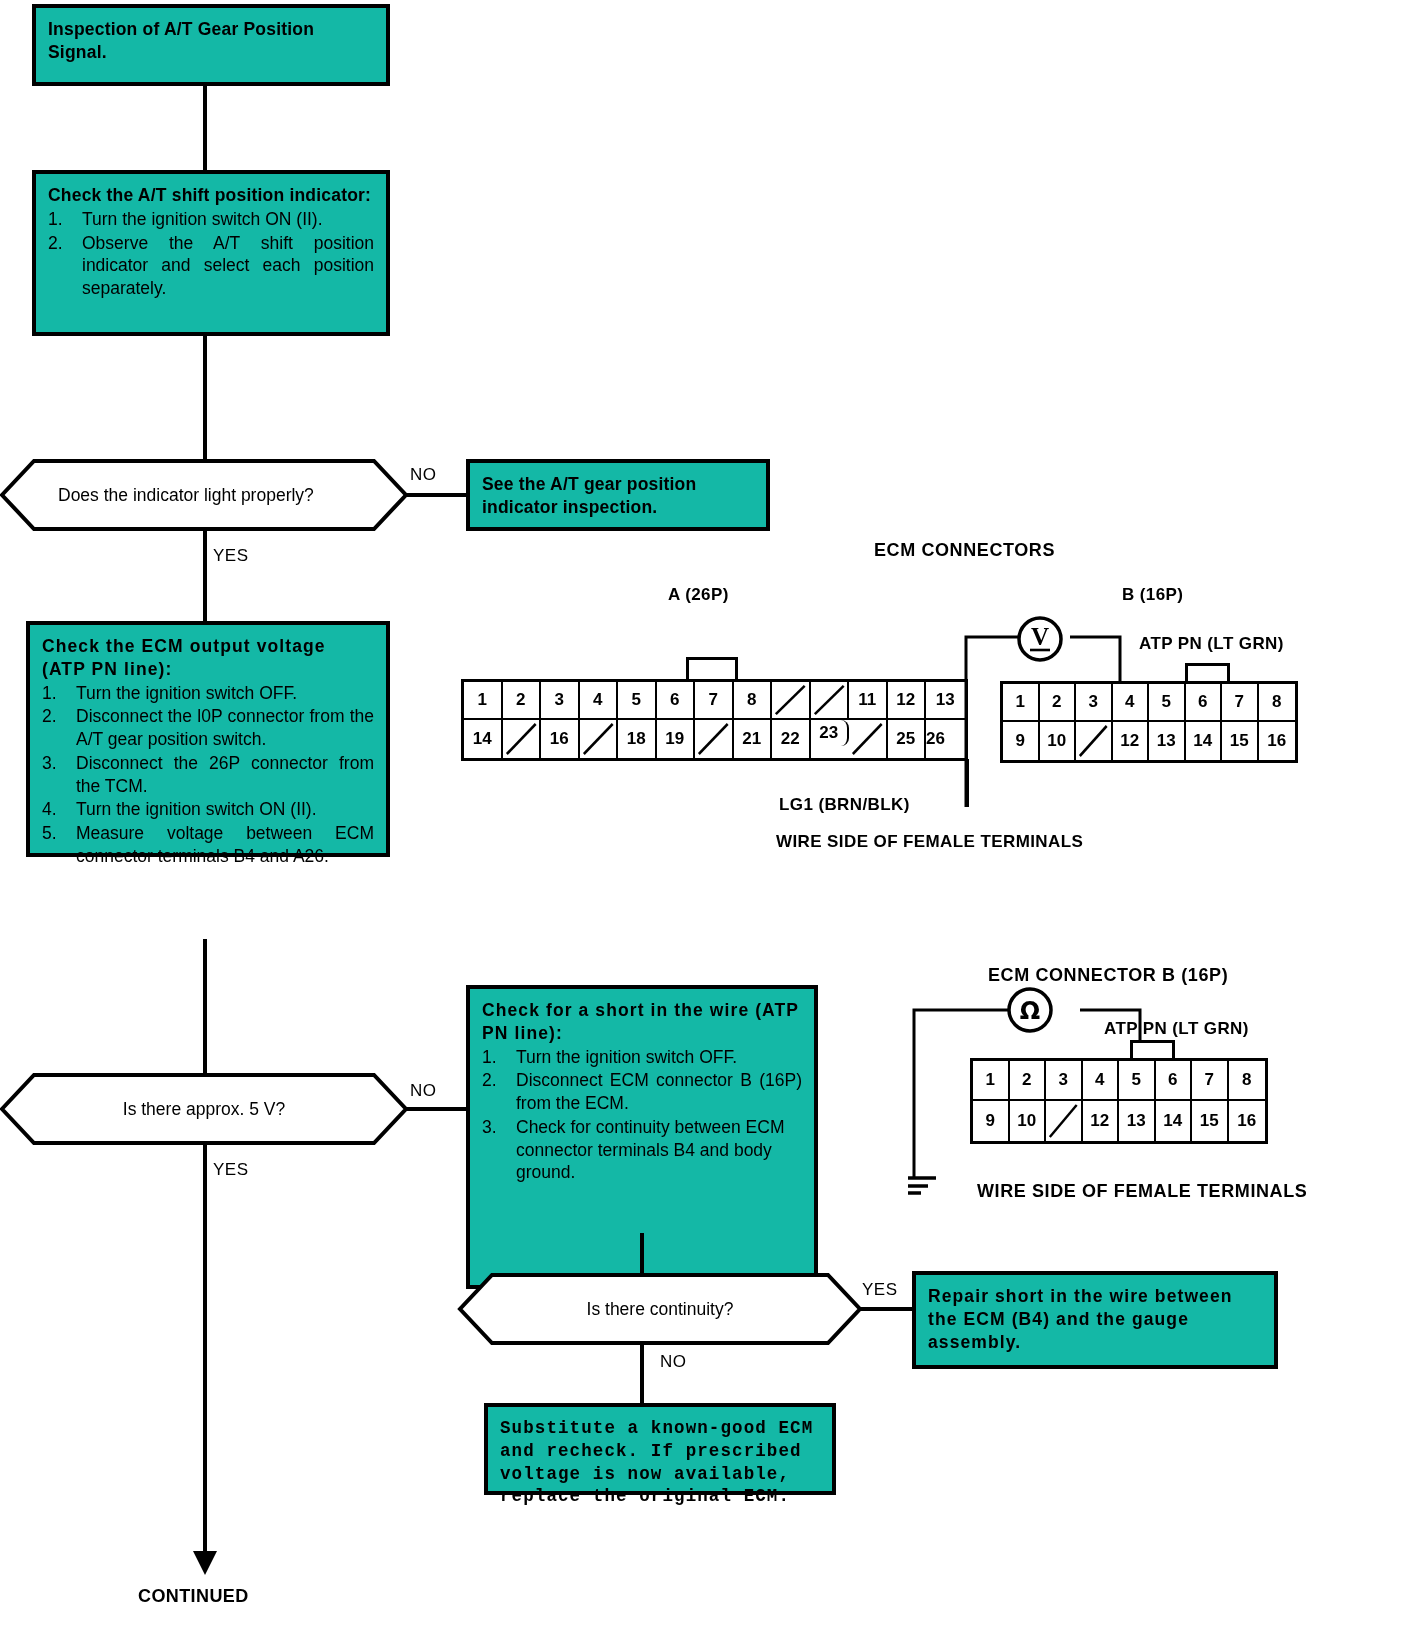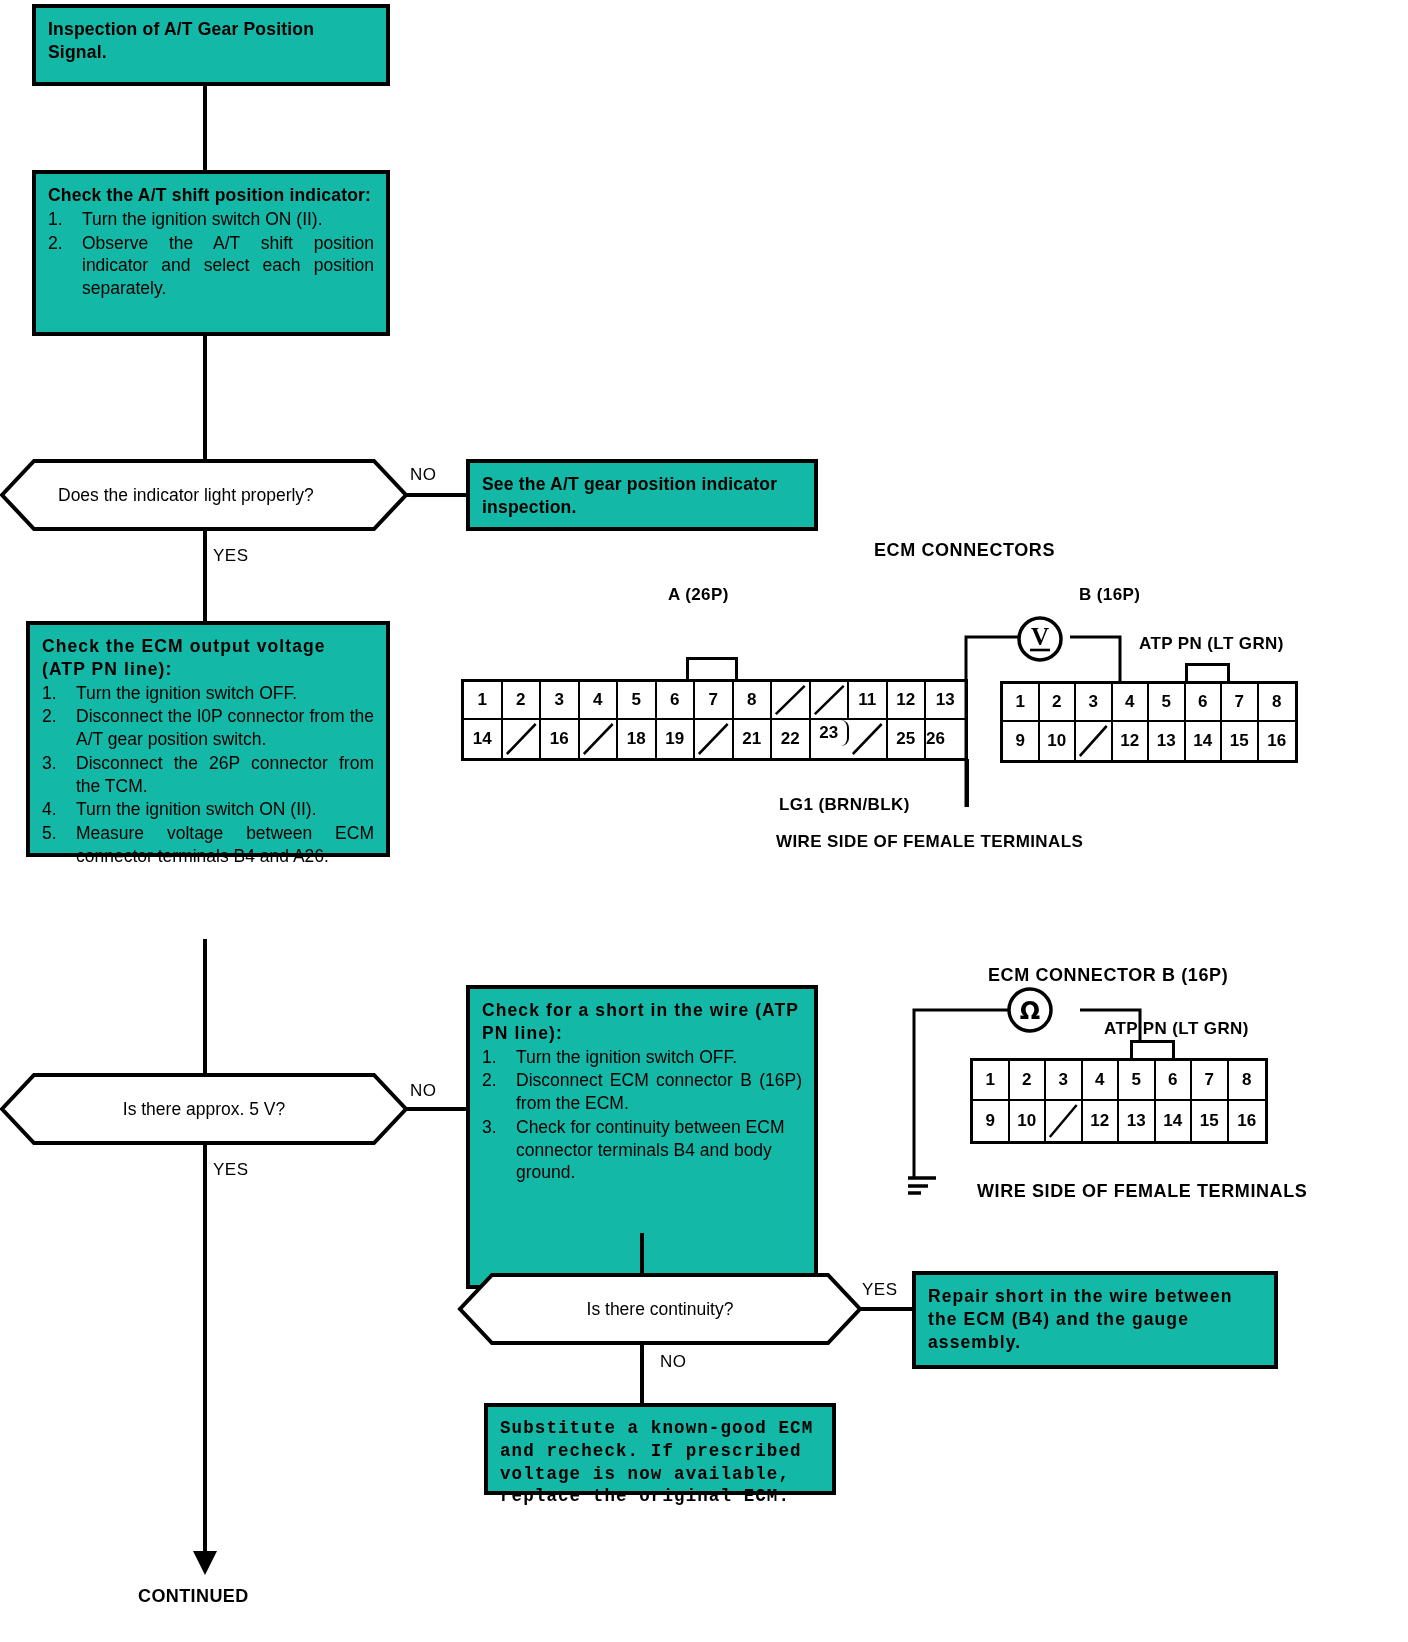--- a/index.html
+++ b/index.html
@@ -108,21 +108,21 @@
 <div class="hex left" style="left:0px;top:459px;width:408px;height:72px;">
   <svg width="408" height="72" viewBox="0 0 408 72">
     <polygon points="34,2 374,2 406,36 374,70 34,70 2,36" fill="#ffffff" stroke="#000000" stroke-width="4"></polygon>
   </svg>
   <div class="htext">Does the indicator light properly?</div>
 </div>
 
 <div class="hline" style="left:404px;top:493px;width:62px;"></div>
 <div class="branch-label" style="left:410px;top:465px;">NO</div>
 
-<div class="box" style="left:466px;top:459px;width:352px;height:72px;">
+<div class="box" style="left:466px;top:459px;width:304px;height:72px;">
   <div class="inner title">See the A/T gear position indicator inspection.</div>
 </div>
 
 <div class="vline" style="left:203px;top:529px;height:92px;"></div>
 <div class="branch-label" style="left:213px;top:546px;">YES</div>
 
 <div class="box" style="left:26px;top:621px;width:364px;height:236px;">
   <div class="inner">
     <div class="title-sp">Check the ECM output voltage (ATP PN line):</div>
     <ol class="steps">
@@ -208,21 +208,21 @@
 
 <div class="vline" style="left:640px;top:1343px;height:62px;"></div>
 <div class="branch-label" style="left:660px;top:1352px;">NO</div>
 
 <div class="box" style="left:484px;top:1403px;width:352px;height:92px;font-family:Liberation Mono, monospace;">
   <div class="inner title-sp">Substitute a known-good ECM and recheck. If prescribed voltage is now available, replace the original ECM.</div>
 </div>
 
 <div class="caps-lg" style="position:absolute;left:874px;top:540px;">ECM CONNECTORS</div>
 <div class="caps" style="position:absolute;left:668px;top:585px;">A (26P)</div>
-<div class="caps" style="position:absolute;left:1079px;top:585px;">B (16P)</div>
+<div class="caps" style="position:absolute;left:1122px;top:585px;">B (16P)</div>
 
 <div class="tab" style="left:686px;top:657px;width:52px;height:23px;"></div>
 <div class="pingrid" style="left:461px;top:679px;width:507px;">
   <div class="prow top">
     <div class="cell" style="width:38.5px;height:38px;">1</div>
     <div class="cell" style="width:38.5px;height:38px;">2</div>
     <div class="cell" style="width:38.5px;height:38px;">3</div>
     <div class="cell" style="width:38.5px;height:38px;">4</div>
     <div class="cell" style="width:38.5px;height:38px;">5</div>
     <div class="cell" style="width:38.5px;height:38px;">6</div>

